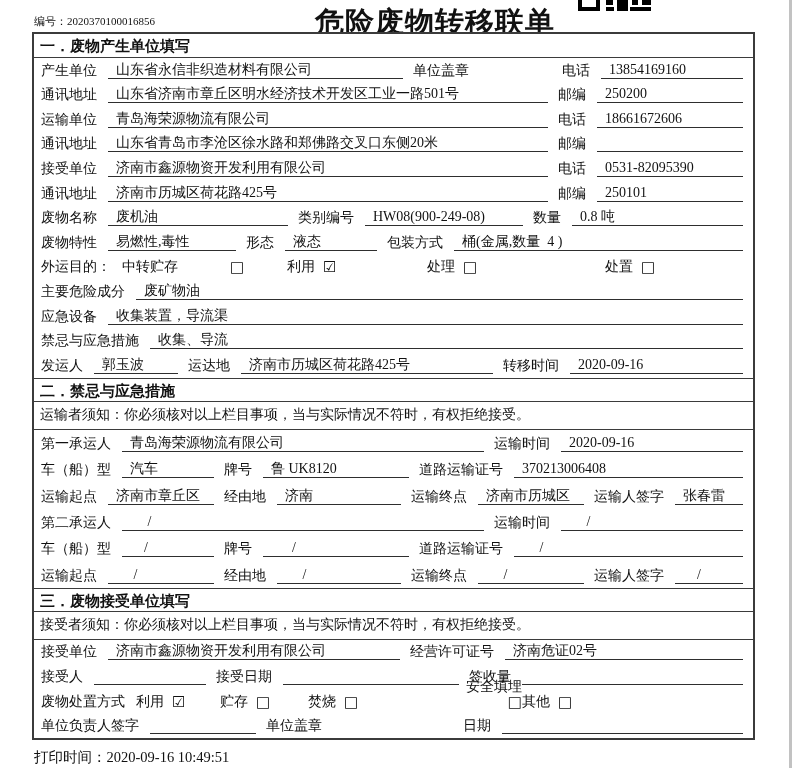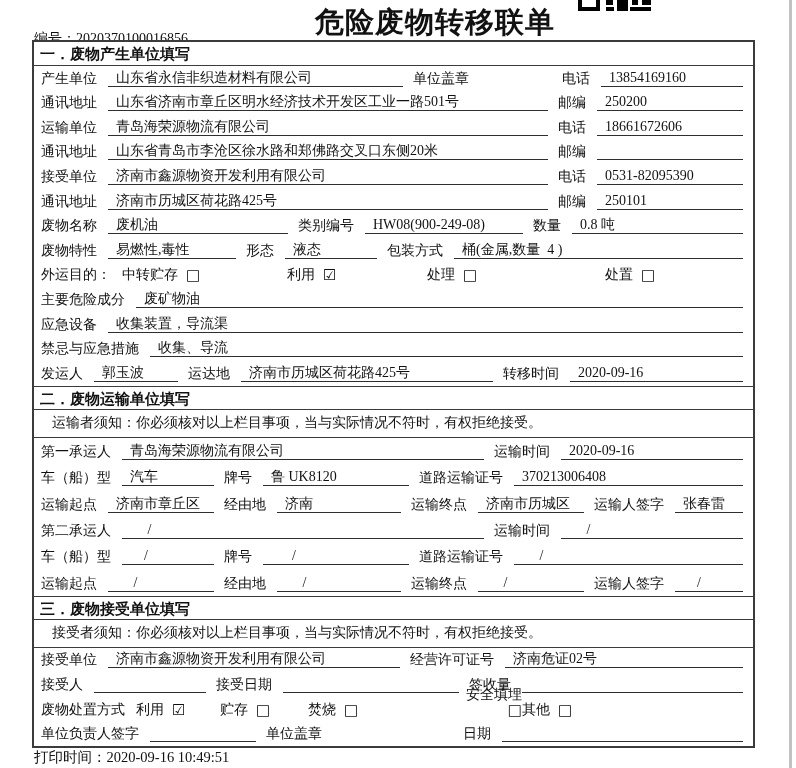--- a/index.html
+++ b/index.html
@@ -4,33 +4,33 @@
 <style>
   html,body{margin:0;padding:0;}
   body{
     width:796px;height:768px;overflow:hidden;background:#ffffff;
     font-family:"Liberation Serif","DejaVu Serif",serif;
     color:#111;font-size:14px;position:relative;
   }
   .edge-strip{position:absolute;left:789px;top:0;width:3px;height:768px;background:#c2c2c2;}
   
   .top{position:absolute;left:0;top:0;width:796px;height:40px;}
-  .serial{position:absolute;left:34px;top:30px;font-size:14px;white-space:nowrap;}
+  .serial{position:absolute;left:34px;top:14px;font-size:11px;white-space:nowrap;}
   .title{position:absolute;left:230px;width:410px;top:3px;text-align:center;
          font-size:29px;font-weight:bold;letter-spacing:1px;white-space:nowrap;}
   .qr{position:absolute;left:578px;top:0;}
   
-  .ftable{position:absolute;left:32px;top:40px;width:723px;border:2px solid #3b3b3b;
+  .ftable{position:absolute;left:32px;top:32px;width:723px;border:2px solid #3b3b3b;
           background:#fff;box-sizing:border-box;}
   .sec{width:100%;}
   .sec-header{box-sizing:border-box;height:24px;line-height:22px;padding:1px 6px 0 6px;
               font-size:15px;font-weight:bold;border-bottom:1.6px solid #3b3b3b;}
   .sec:not(:first-child) .sec-header{border-top:1.6px solid #3b3b3b;}
   .notice-row{box-sizing:border-box;height:28px;display:flex;align-items:center;
-              padding:0 18px;border-bottom:1.6px solid #3b3b3b;font-size:14px;}
+              padding:0 6px;border-bottom:1.6px solid #3b3b3b;font-size:14px;}
   .frow{display:flex;align-items:flex-end;box-sizing:border-box;
         padding:0 8px 4px 7px;}
   .sec0 .frow{height:24.6px;}
   .sec1 .frow{height:26.3px;}
   .sec2 .frow{height:24.7px;}
   .lbl{white-space:pre;flex:0 0 auto;margin-right:11px;line-height:16px;}
   .val{white-space:pre;flex:0 0 auto;border-bottom:1.5px solid #2e2e2e;
        padding:0 4px 0 8px;line-height:16px;min-height:16px;box-sizing:border-box;
        overflow:hidden;margin-right:10px;}
   .val.flex{flex:1 1 auto;margin-right:2px;}
@@ -113,21 +113,21 @@
       <div class="frow">
         <span class="lbl">废物特性</span>
         <span class="val" style="width: 128px;">易燃性,毒性</span>
         <span class="lbl">形态</span>
         <span class="val" style="width: 92px;">液态</span>
         <span class="lbl">包装方式</span>
         <span class="val flex">桶(金属,数量  4 )</span>
       </div>
       <div class="frow">
         <span class="lbl">外运目的：</span>
-        <span class="chk" style="width: 165px;">
+        <span class="chk" style="width: 165px; gap: 44px;">
           <span class="chk-lbl">中转贮存</span>
           <span class="box">□</span>
         </span>
         <span class="chk" style="width: 140px;">
           <span class="chk-lbl">利用</span>
           <span class="box">☑</span>
         </span>
         <span class="chk" style="width: 178px;">
           <span class="chk-lbl">处理</span>
           <span class="box">□</span>
@@ -152,21 +152,21 @@
       <div class="frow">
         <span class="lbl">发运人</span>
         <span class="val" style="width: 84px;">郭玉波</span>
         <span class="lbl">运达地</span>
         <span class="val" style="width: 252px;">济南市历城区荷花路425号</span>
         <span class="lbl">转移时间</span>
         <span class="val flex">2020-09-16</span>
       </div>
     </div>
     <div class="sec sec1">
-      <div class="sec-header">二．废物运输单位填写</div>
+      <div class="sec-header">二．禁忌与应急措施</div>
       <div class="notice-row">运输者须知：你必须核对以上栏目事项，当与实际情况不符时，有权拒绝接受。</div>
       <div class="frow">
         <span class="lbl">第一承运人</span>
         <span class="val" style="width: 362px;">青岛海荣源物流有限公司</span>
         <span class="lbl">运输时间</span>
         <span class="val flex">2020-09-16</span>
       </div>
       <div class="frow">
         <span class="lbl">车（船）型</span>
         <span class="val" style="width: 92px;">汽车</span>

